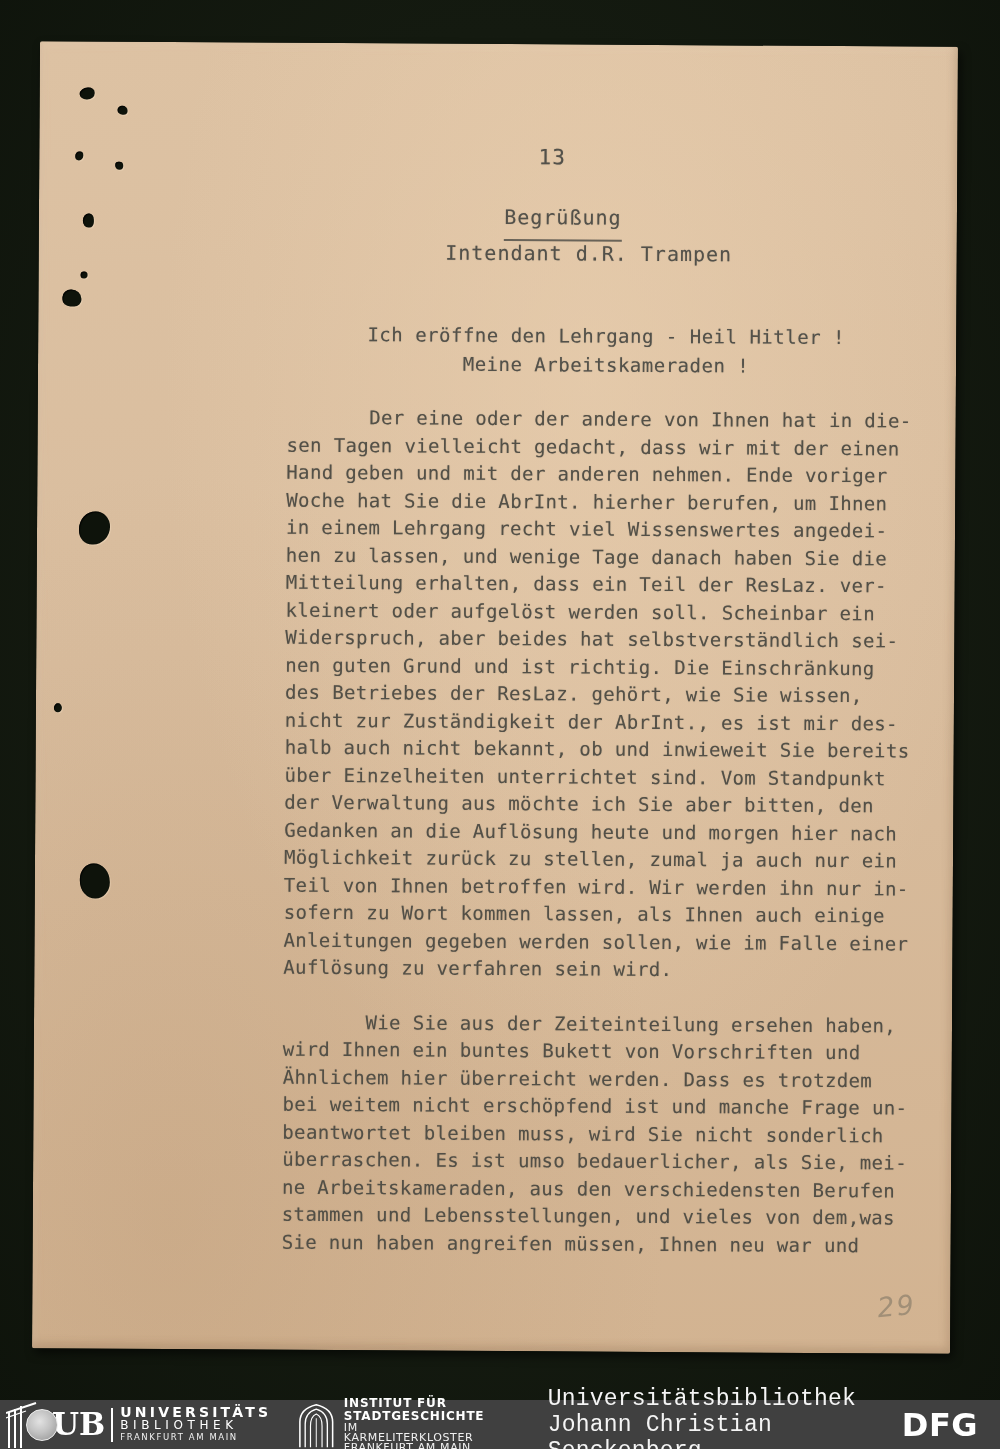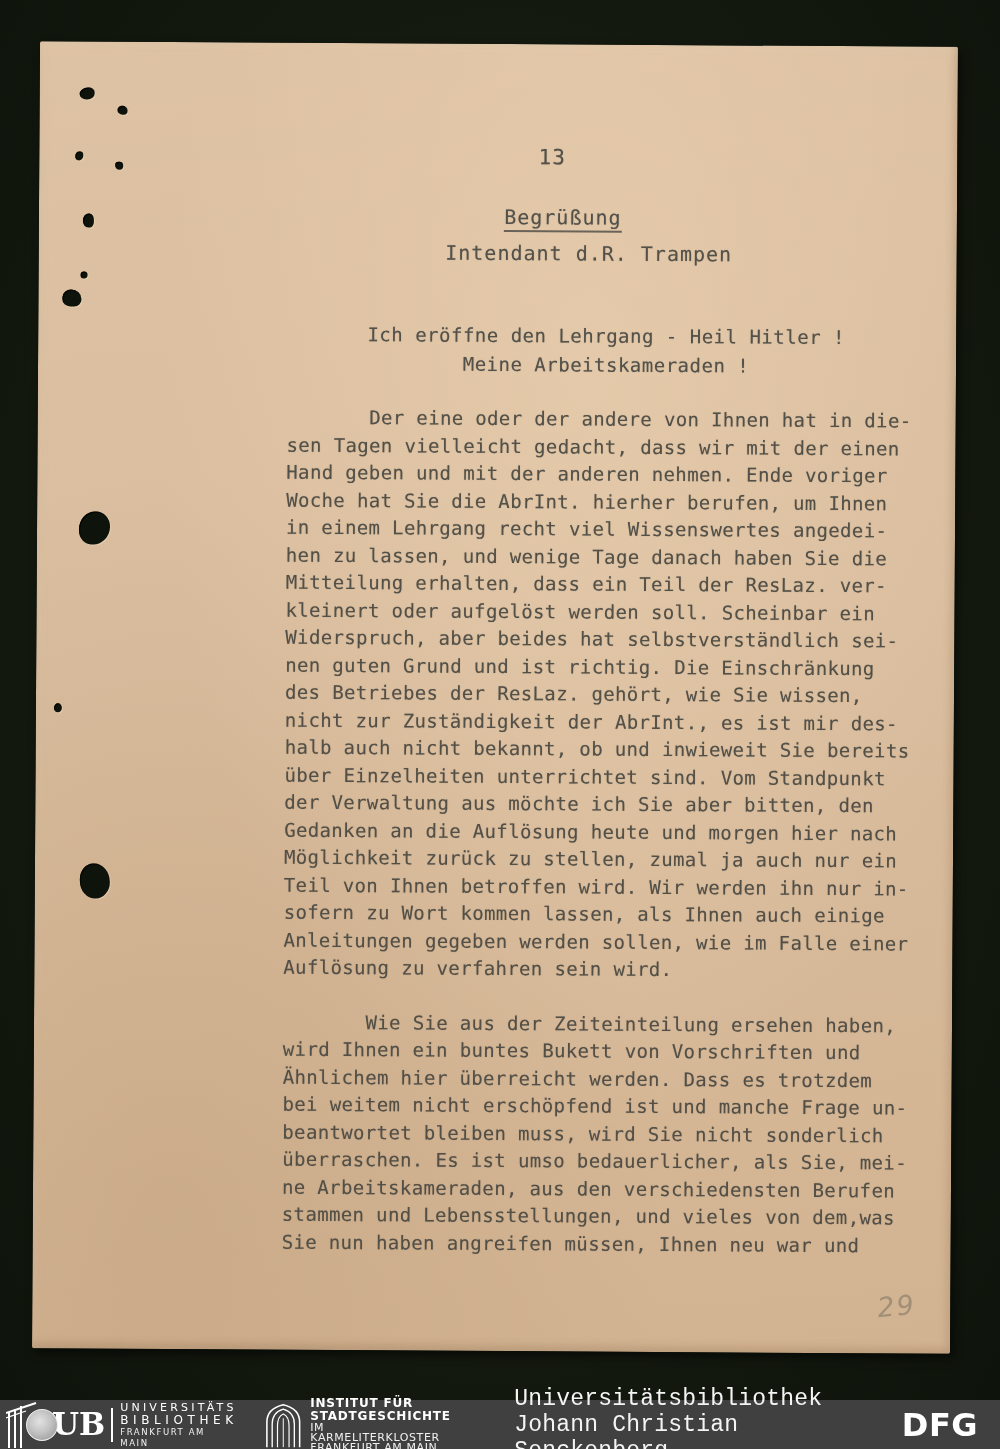--- a/index.html
+++ b/index.html
@@ -50,21 +50,21 @@
   }
   .heading {
     margin-top: 36px;
     text-align: center;
     transform: translateX(-49px);
     font-size: 20px;
     letter-spacing: 1px;
   }
   .heading span {
     border-bottom: 2px solid rgba(83,81,74,0.85);
-    padding-bottom: 1px;
+    padding-bottom: 10px;
   }
   .subheading {
     margin-top: 12px;
     text-align: center;
     transform: translateX(-23px);
     font-size: 20px;
     letter-spacing: 1px;
   }
   .salutation {
     text-align: center;
@@ -117,21 +117,21 @@
   .ub-abbr {
     font-family: "DejaVu Serif", "Liberation Serif", serif;
     font-weight: bold;
     font-size: 31px;
     line-height: 31px;
     margin-left: -6px;
     letter-spacing: 0px;
   }
   .vdiv { width: 2px; height: 34px; background: #ffffff; margin: 0 7px 0 6px; }
   .wordmark { display: flex; flex-direction: column; justify-content: center; }
-  .wm1 { font-size: 11px; font-weight: normal; letter-spacing: 3.2px; line-height: 13px; }
+  .wm1 { font-size: 14px; font-weight: bold; letter-spacing: 3.2px; line-height: 13px; }
   .wm2 { font-size: 12px; font-weight: normal; letter-spacing: 4.6px; line-height: 13px; }
   .wm3 { font-size: 8.5px; letter-spacing: 1.6px; line-height: 11px; color: #f0f0f0; }
 
   .inst-logo { display: flex; align-items: center; margin-left: 26px; }
   .inst-text { display: flex; flex-direction: column; margin-left: 8px; }
   .in1 { font-size: 12px; font-weight: bold; letter-spacing: 0.8px; line-height: 13px; }
   .in2 { font-size: 11px; letter-spacing: 0.6px; line-height: 10px; color: #f0f0f0; }
 
   .libname {
     margin-left: 62px;

